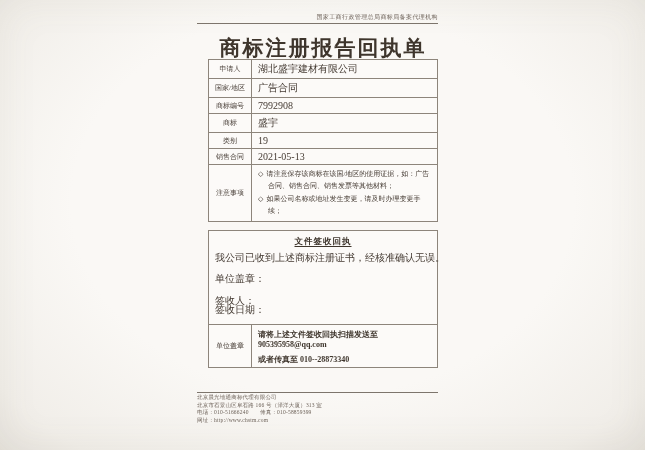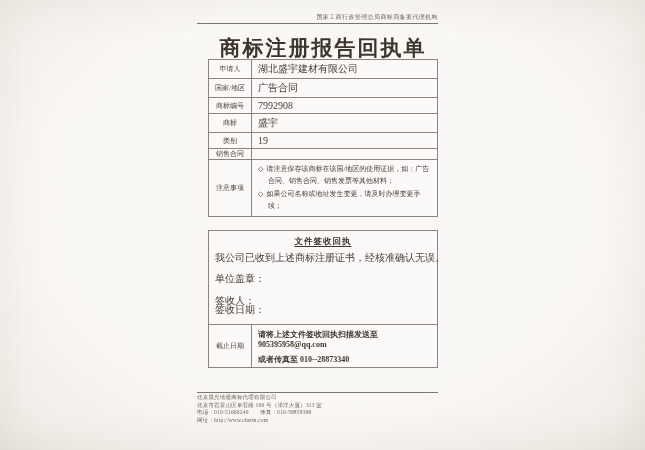--- a/index.html
+++ b/index.html
@@ -102,20 +102,21 @@
     <div class="row">
       <div class="cell-label">商标</div>
       <div class="cell-value">盛宇</div>
     </div>
     <div class="row">
       <div class="cell-label">类别</div>
       <div class="cell-value">19</div>
     </div>
     <div class="row">
       <div class="cell-label">销售合同</div>
+      <div class="cell-value">2021-05-13</div>
     </div>
     <div class="row">
       <div class="cell-label">注意事项</div>
       <div class="notes-cell">
         <div class="note"><span class="bullet">◇</span><span>请注意保存该商标在该国/地区的使用证据，如：广告合同、销售合同、销售发票等其他材料；</span></div>
         <div class="note"><span class="bullet">◇</span><span>如果公司名称或地址发生变更，请及时办理变更手续；</span></div>
       </div>
     </div>
   </div>
 
@@ -123,21 +124,21 @@
     <div class="row">
       <div class="receipt-cell">
         <div class="receipt-title">文件签收回执</div>
         <div class="receipt-line l-confirm">我公司已收到上述商标注册证书，经核准确认无误。</div>
         <div class="receipt-line l-seal">单位盖章：</div>
         <div class="receipt-line l-signer">签收人：</div>
         <div class="receipt-line l-date">签收日期：</div>
       </div>
     </div>
     <div class="row remark-row">
-      <div class="cell-label">截止日期</div>
+      <div class="cell-label">单位盖章</div>
       <div class="remark-content">
         <div class="remark-line1">请将上述文件签收回执扫描发送至  905395958@qq.com</div>
         <div class="remark-line2">或者传真至 010--28873340</div>
       </div>
     </div>
   </div>
 
   <div class="rule rule-footer"></div>
   <div class="footer">
     <div>北京晨光地通商标代理有限公司</div>

